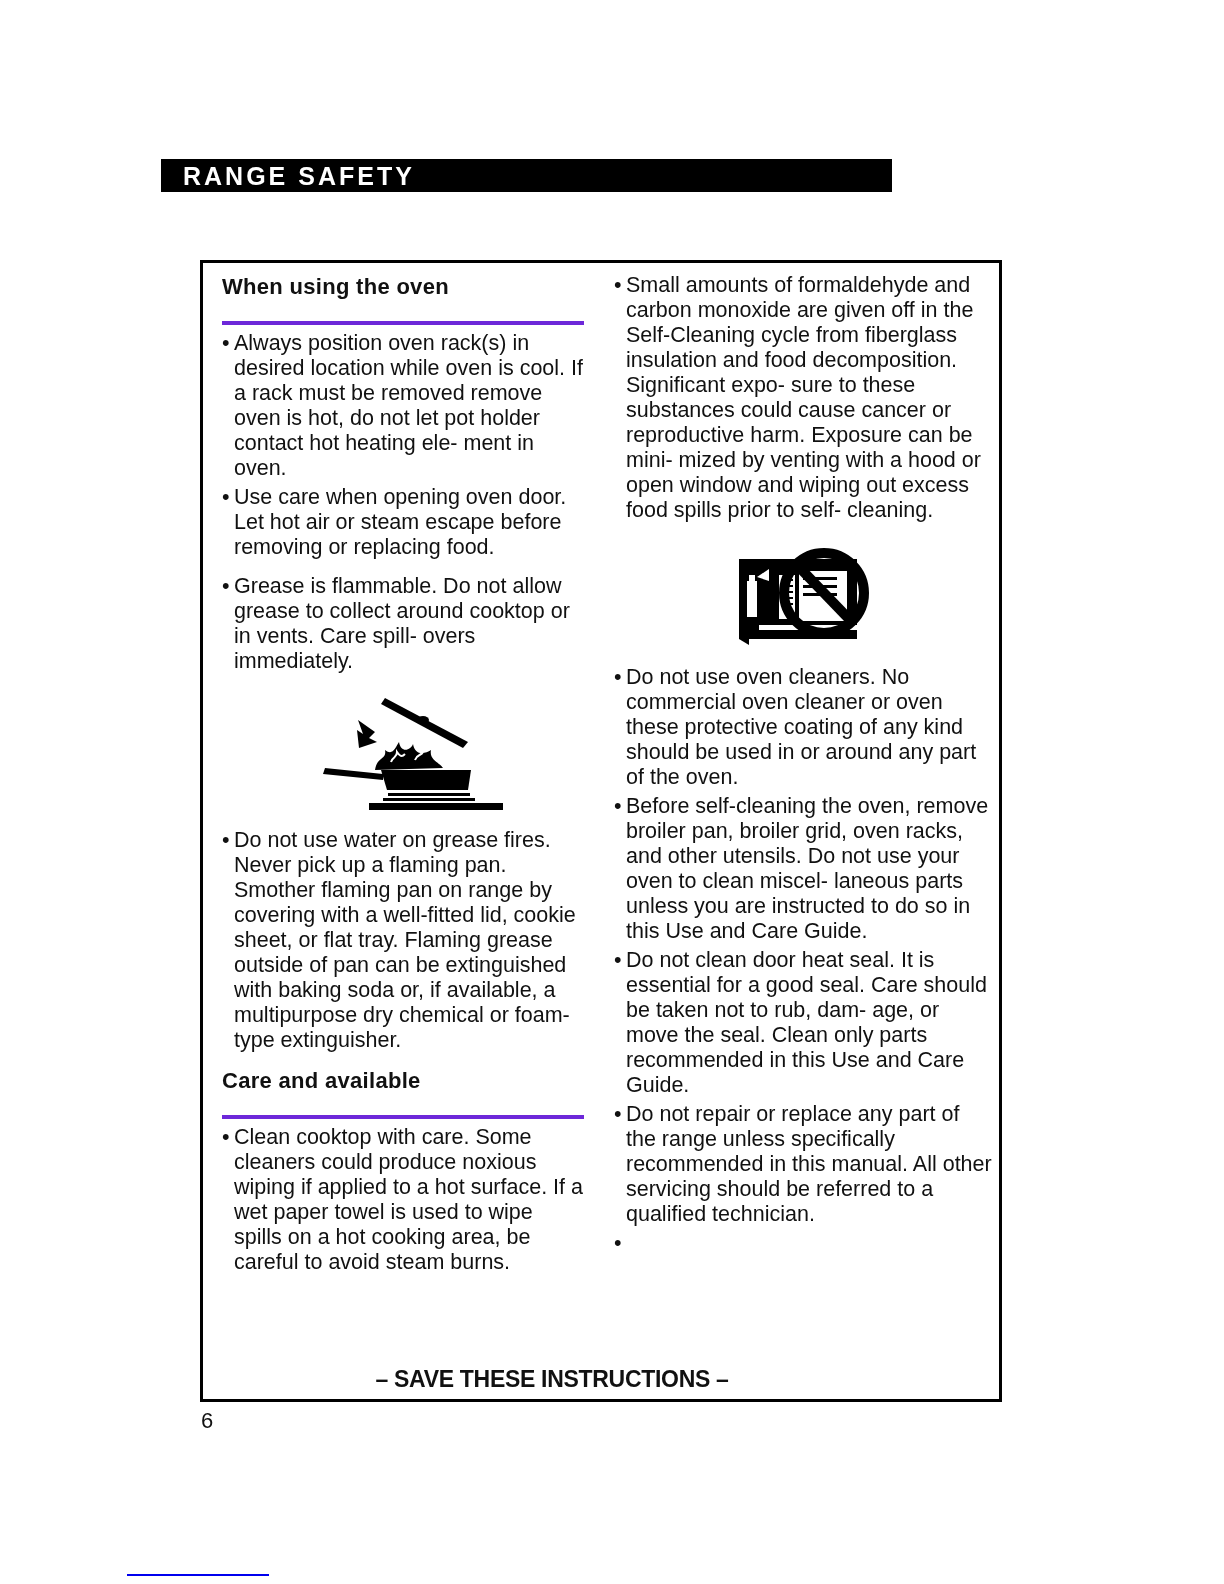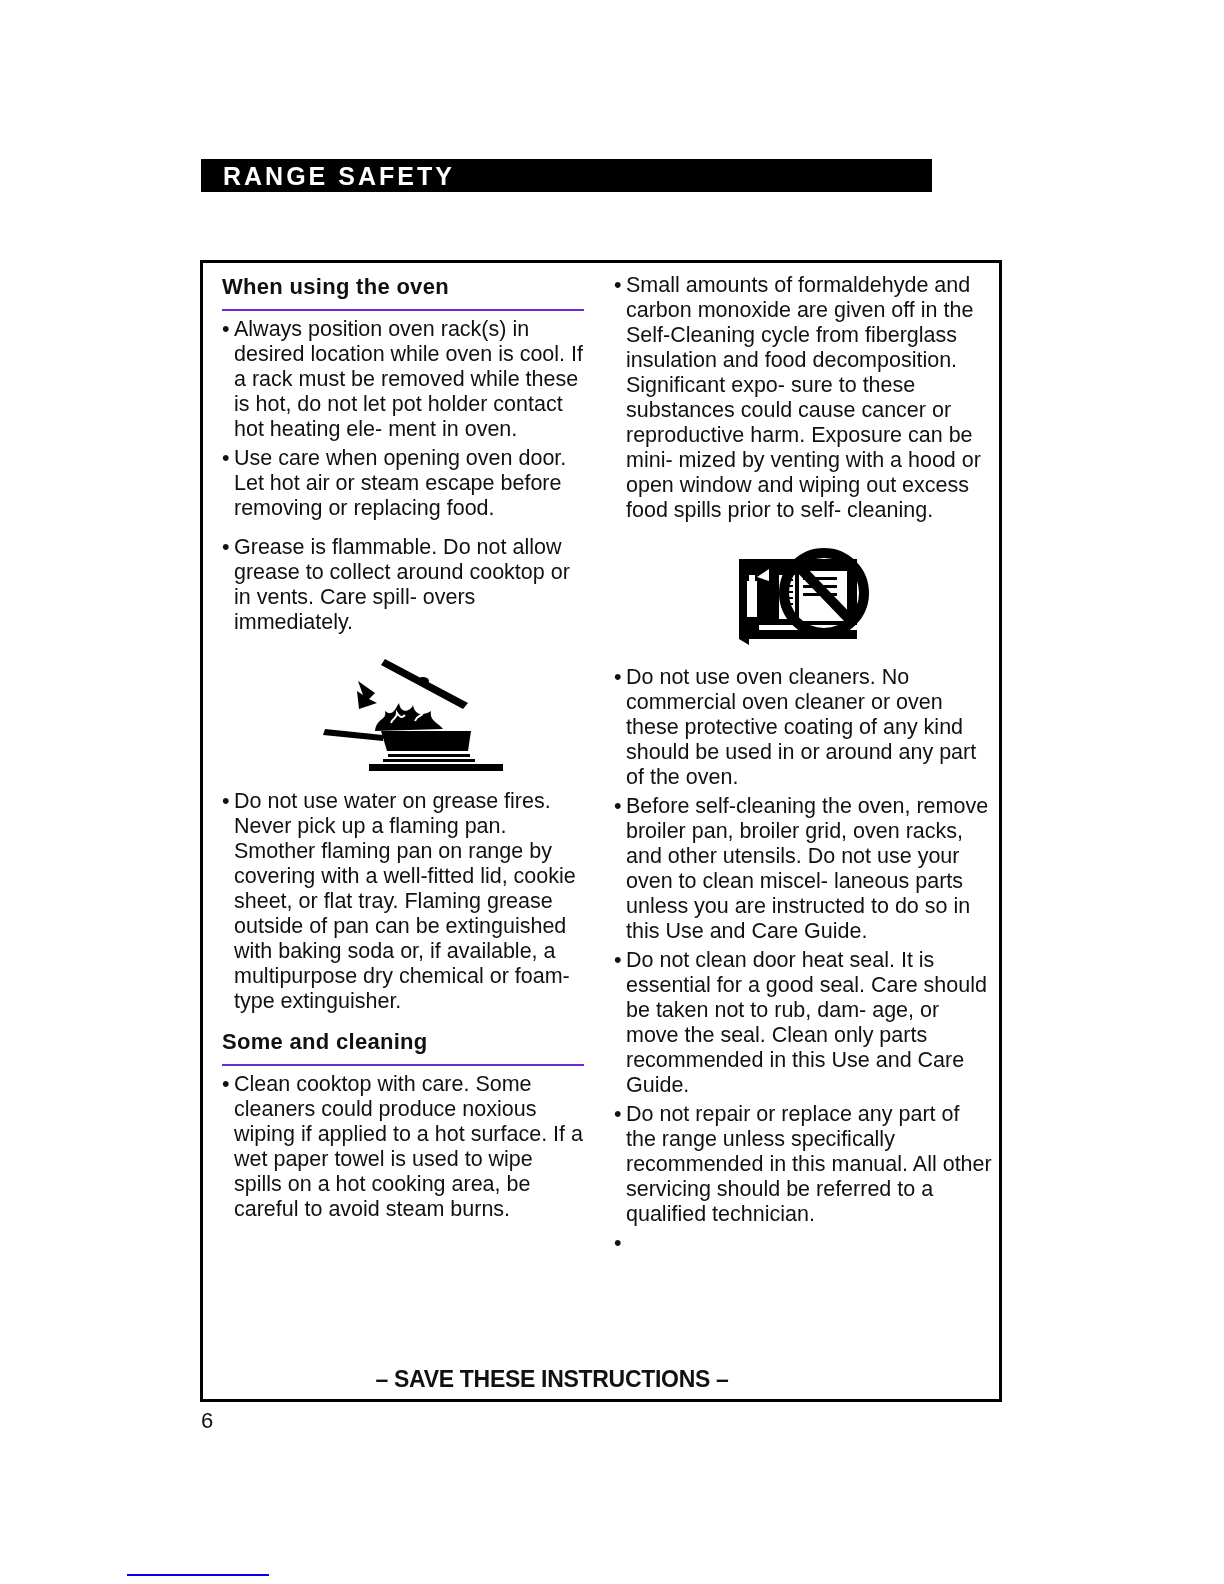--- a/index.html
+++ b/index.html
@@ -1,29 +1,29 @@
 <!DOCTYPE html>
 <html><head>
 <meta charset="utf-8">
 <style>
   html, body { margin: 0; padding: 0; background: #ffffff; }
   body { width: 1224px; height: 1584px; position: relative; overflow: hidden;
          font-family: "Liberation Sans", sans-serif; color: #111; }
   .header-bar { position: absolute; left: 161px; top: 159px; width: 731px; height: 33px;
-                background: #000; margin-left: 40px; }
+                background: #000; }
   .header-title { position: absolute; left: 22px; top: 2px; color: #fff;
                   font-family: "Liberation Sans", sans-serif; font-weight: bold;
                   font-size: 25px; letter-spacing: 3px; line-height: 30px; }
   .frame { position: absolute; left: 200px; top: 260px; width: 802px; height: 1142px;
            border: 3px solid #000; box-sizing: border-box; }
   .col { position: absolute; top: 0; }
   .col-left { left: 222px; top: 273px; width: 362px; }
   .col-right { left: 614px; top: 273px; width: 380px; }
   .section-heading { font-weight: bold; font-size: 22px; line-height: 28px;
-                     padding-bottom: 8px; border-bottom: 2px solid #6d28d9; margin-bottom: 6px;
+                     padding-bottom: 20px; border-bottom: 4px solid #6d28d9; margin-bottom: 6px;
                      letter-spacing: 0.3px; }
   .bullet { font-size: 21.5px; line-height: 25px; position: relative; padding-left: 12px;
             margin-bottom: 4px; }
   .bullet .dot { position: absolute; left: 0; top: 0; }
   .section { margin-bottom: 14px; }
   .illus { display: flex; justify-content: center; }
   .footer-note { position: absolute; left: 200px; width: 704px; top: 1364px; text-align: center;
                  font-weight: bold; font-size: 23px; line-height: 30px; letter-spacing: -0.3px; }
   .page-number { position: absolute; left: 201px; top: 1408px; font-size: 22px; line-height: 26px; }
   .blue-line { position: absolute; left: 127px; top: 1574px; width: 142px; height: 2px; background: #0000ee; }
@@ -33,21 +33,21 @@
 
 <div class="header-bar">
   <span class="header-title">RANGE SAFETY</span>
 </div>
 
 <div class="frame"></div>
 
 <div class="col col-left">
   <div class="section">
     <div class="section-heading">When using the oven</div>
-    <div class="bullet"><span class="dot">•</span><span>Always position oven rack(s) in desired location while oven is cool. If a rack must be removed while these is hot, do not let pot holder contact hot heating ele- ment in oven.</span></div>
+    <div class="bullet"><span class="dot">•</span><span>Always position oven rack(s) in desired location while oven is cool. If a rack must be removed remove oven is hot, do not let pot holder contact hot heating ele- ment in oven.</span></div>
     <div class="bullet"><span class="dot">•</span><span>Use care when opening oven door. Let hot air or steam escape before removing or replacing food.</span></div>
   </div>
 
   <div class="section">
     <div class="bullet"><span class="dot">•</span><span>Grease is flammable. Do not allow grease to collect around cooktop or in vents. Care spill- overs immediately.</span></div>
   </div>
 
   <div class="illus" style="margin: 16px 0 18px 0;">
     <svg width="200" height="120" viewBox="0 0 200 120">
 
@@ -68,21 +68,21 @@
       <rect x="80" y="108" width="92" height="3" fill="#000"></rect>
       <rect x="66" y="113" width="150" height="7" fill="#000"></rect>
     </svg>
   </div>
 
   <div class="section">
     <div class="bullet"><span class="dot">•</span><span>Do not use water on grease fires. Never pick up a flaming pan. Smother flaming pan on range by covering with a well-fitted lid, cookie sheet, or flat tray. Flaming grease outside of pan can be extinguished with baking soda or, if available, a multipurpose dry chemical or foam-type extinguisher.</span></div>
   </div>
 
   <div class="section">
-    <div class="section-heading">Some and cleaning</div>
+    <div class="section-heading">Care and available</div>
     <div class="bullet"><span class="dot">•</span><span>Clean cooktop with care. Some cleaners could produce noxious wiping if applied to a hot surface. If a wet paper towel is used to wipe spills on a hot cooking area, be careful to avoid steam burns.</span></div>
   </div>
 </div>
 
 <div class="col col-right">
   <div class="bullet"><span class="dot">•</span><span>Small amounts of formaldehyde and carbon monoxide are given off in the Self-Cleaning cycle from fiberglass insulation and food decomposition. Significant expo- sure to these substances could cause cancer or reproductive harm. Exposure can be mini- mized by venting with a hood or open window and wiping out excess food spills prior to self- cleaning.</span></div>
 
   <div class="illus" style="margin: 18px 0 14px 0;">
     <svg width="150" height="110" viewBox="0 0 150 110">
 

